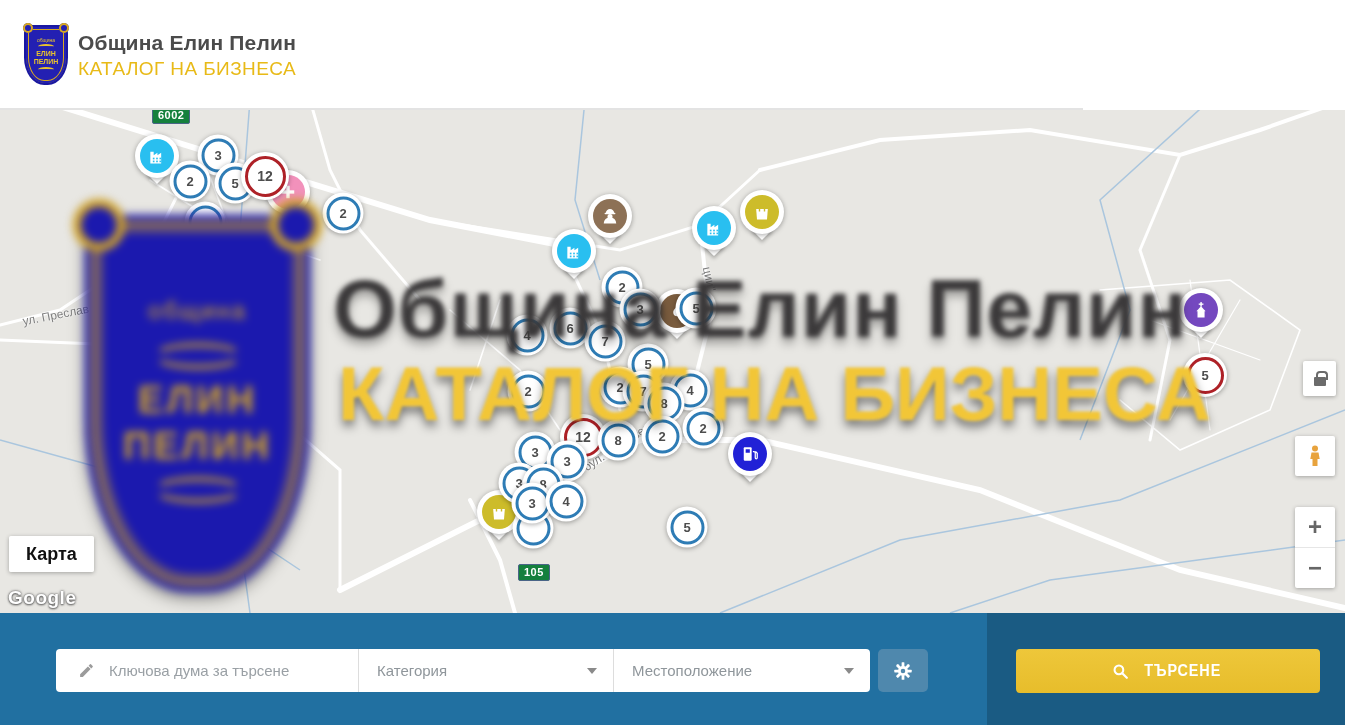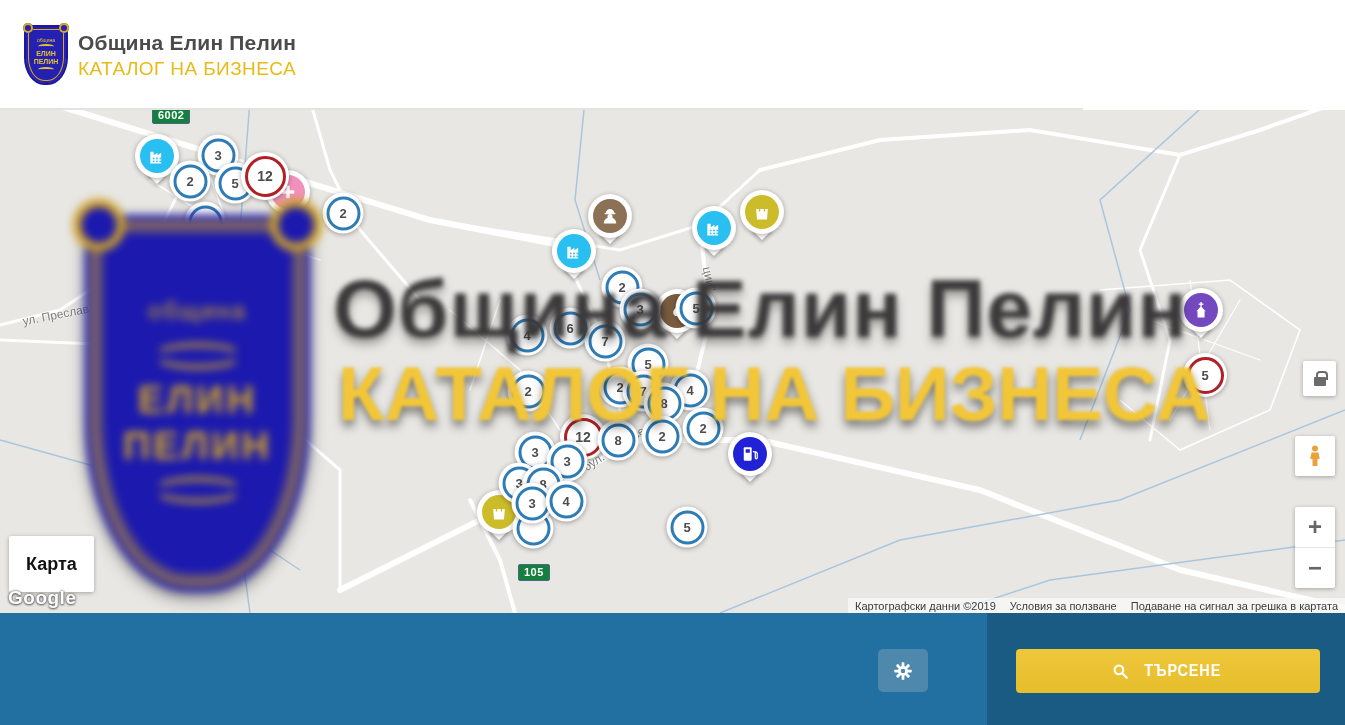--- a/index.html
+++ b/index.html
@@ -70,21 +70,21 @@
   .wm-title { left:333px; top:152px; width:880px; font-size:82px; font-weight:bold; color:#3b393a;
     letter-spacing:1px; white-space:nowrap; filter:blur(2.6px);
     text-shadow:0 6px 9px rgba(0,0,0,0.35); transform:scaleX(1.0); transform-origin:left; }
   .wm-subtitle { left:338px; top:240px; width:880px; font-size:76px; font-weight:bold; color:#f2c637;
     letter-spacing:0px; white-space:nowrap; filter:blur(1.8px);
     text-shadow:0 6px 10px rgba(0,0,0,0.5); transform:scaleX(1.0); transform-origin:left; }
 
   
   .maptype { position:absolute; left:9px; top:426px; display:flex; z-index:10;
     box-shadow:0 1px 4px rgba(0,0,0,0.3); border-radius:2px; overflow:hidden; }
-  .maptype .mt { height:56px; padding:0 17px; background:#fff; display:flex; align-items:center;
+  .maptype .mt { height:36px; padding:0 17px; background:#fff; display:flex; align-items:center;
     font-size:18px; cursor:pointer; }
   .mt-map { font-weight:bold; color:#111; }
   .mt-sat { color:#666; border-left:1px solid #e6e6e6; }
   .google-logo { position:absolute; left:8px; top:477px; z-index:10; font-size:19px; font-weight:bold;
     color:#fff; letter-spacing:0.5px; cursor:pointer;
     text-shadow:0 0 2px rgba(90,90,90,0.8), 0 0 3px rgba(90,90,90,0.6), 0 1px 2px rgba(60,60,60,0.7); }
   .attribution { position:absolute; right:0; top:488px; height:15px; z-index:10;
     background:rgba(250,250,250,0.75); display:flex; align-items:center; font-size:11px; color:#3c3c3c; }
   .attribution span { padding:0 7px; white-space:nowrap; }
   .attribution span + span { cursor:pointer; }
@@ -493,43 +493,54 @@
     </div>
     <div class="wm-e-orn"></div>
   </div>
   <div class="wm wm-title">Община Елин Пелин</div>
   <div class="wm wm-subtitle">КАТАЛОГ НА БИЗНЕСА</div>
 
   <div class="maptype">
     <div class="mt mt-map">Карта</div>
   </div>
   <div class="google-logo">Google</div>
-  <div class="attribution">
-      <span>Картографски данни ©2019</span>
-      <span>Условия за ползване</span>
-      <span>Подаване на сигнал за грешка в картата</span>
-    </div>
 
   <div class="ctrl ctrl-lock">
     <div class="lock-glyph"></div>
   </div>
   <div class="ctrl ctrl-pegman">
     <svg viewBox="0 0 24 24">
       <circle cx="12" cy="4.5" r="3" fill="#e8a33d"></circle>
       <path d="M8.5 8.5h7l1.2 6.5h-2.2v7h-5v-7H7.3z" fill="#e8a33d"></path>
     </svg>
   </div>
   <div class="zoomctrl">
     <div class="zbtn">+</div>
     <div class="zbtn">−</div>
   </div>
 </div>
 
 <div class="searchbar">
   <div class="right-panel"></div>
+  <div class="input-group">
+    <div class="seg seg-keyword">
+      <svg viewBox="0 0 24 24">
+        <path d="M3 17.2V21h3.8L17.8 10 14 6.2 3 17.2zM20.7 7.1a1 1 0 0 0 0-1.4l-2.4-2.4a1 1 0 0 0-1.4 0L15 5.2 18.8 9z" fill="#9b9b9b"></path>
+      </svg>
+      <input type="text" placeholder="Ключова дума за търсене" style="">
+    </div>
+    <div class="seg seg-select seg-cat">
+      <span class="sel-label">Категория</span>
+      <span class="caret"></span>
+    </div>
+    <div class="seg seg-select seg-loc">
+      <span class="sel-label">Местоположение</span>
+      <span class="caret"></span>
+    </div>
+  </div>
   <button class="gear-btn">
     <svg viewBox="0 0 24 24">
       <g fill="#fff">
         <rect x="10.5" y="2.5" width="3" height="5" rx="0.6"></rect>
         <rect x="10.5" y="16.5" width="3" height="5" rx="0.6"></rect>
         <rect x="2.5" y="10.5" width="5" height="3" rx="0.6"></rect>
         <rect x="16.5" y="10.5" width="5" height="3" rx="0.6"></rect>
         <rect x="10.5" y="2.5" width="3" height="5" rx="0.6" transform="rotate(45 12 12)"></rect>
         <rect x="10.5" y="16.5" width="3" height="5" rx="0.6" transform="rotate(45 12 12)"></rect>
         <rect x="2.5" y="10.5" width="5" height="3" rx="0.6" transform="rotate(45 12 12)"></rect>

